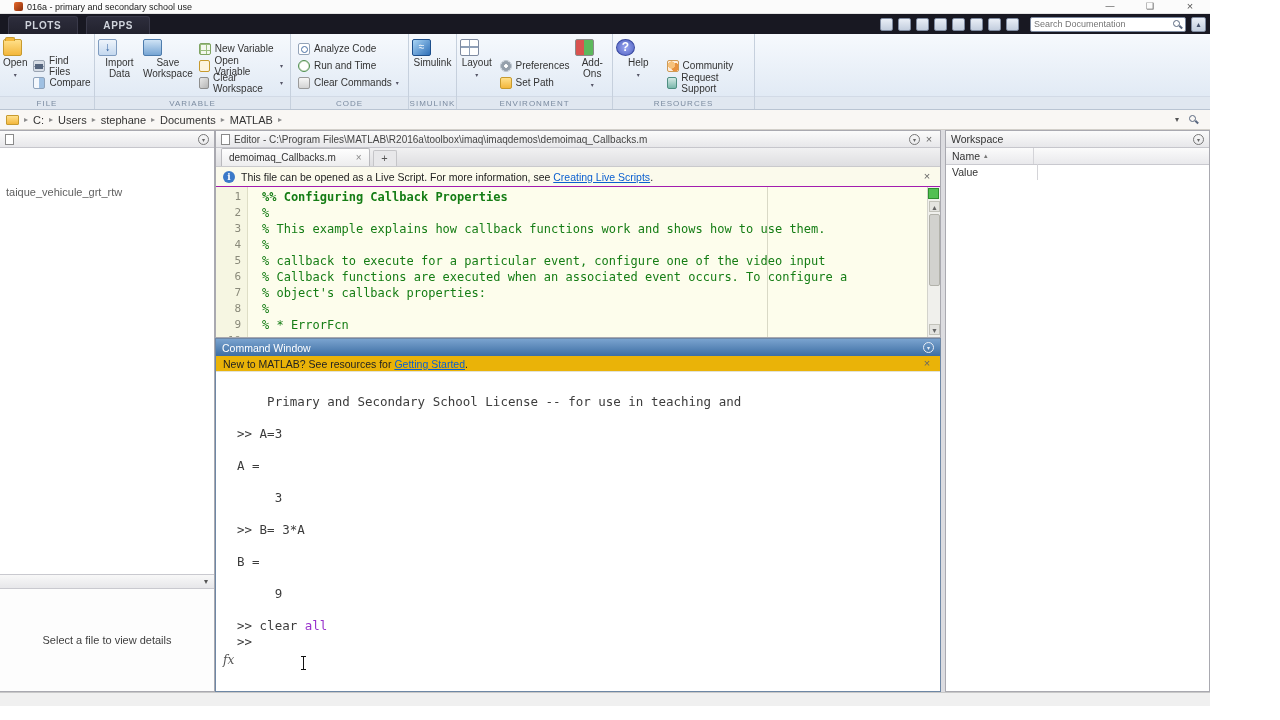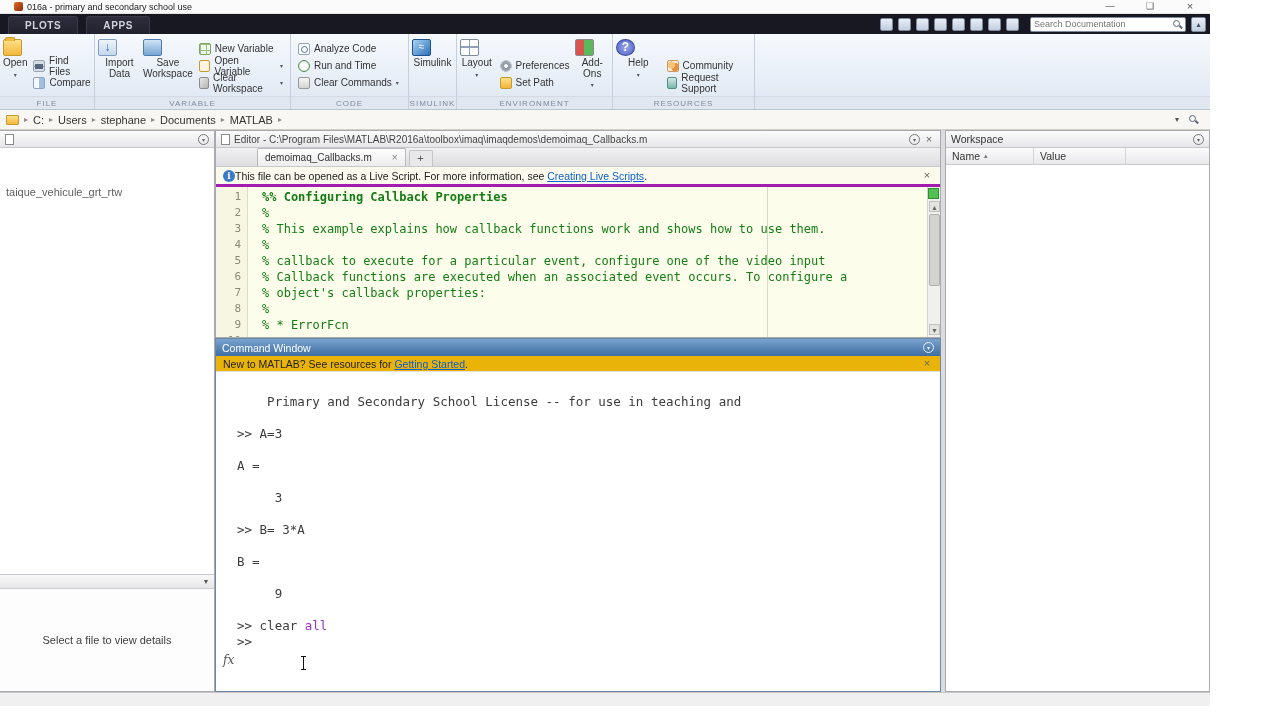--- a/index.html
+++ b/index.html
@@ -97,25 +97,25 @@
   .cf-divider { position:absolute; top:426px; left:0; right:0; height:15px; background:linear-gradient(#f8f8f8,#e7e7ea); border-top:1px solid #c9c9cf; border-bottom:1px solid #c9c9cf; display:flex; justify-content:flex-end; align-items:center; padding-right:6px; }
   .cf-chevron { font-size:8px; color:#555; }
   .cf-chevron::after { content:"▾"; }
   .cf-details { position:absolute; top:441px; bottom:0; left:0; right:0; display:flex; align-items:center; justify-content:center; font-size:11px; color:#3f3f3f; background:#fdfdfd; }
 
   
   .editor-panel { position:absolute; left:215px; top:130px; width:726px; height:208px; background:#fdfdec; border:1px solid #a9a9b0; }
   .editor-head { height:17px; background:linear-gradient(#fbfbfb,#e7e7ea); border-bottom:1px solid #c6c6cc; display:flex; align-items:center; font-size:10px; color:#444; padding:0 5px; }
   .editor-head .head-icons { margin-left:auto; display:flex; align-items:center; gap:3px; }
   .editor-tabs { height:19px; background:linear-gradient(#f1f1f2,#dedee1); border-bottom:1px solid #c9c9cc; display:flex; align-items:flex-end; padding-left:5px; }
-  .etab { background:linear-gradient(#fefefe,#ededee); border:1px solid #b9b9bd; border-bottom:none; font-size:10px; color:#333; padding:2px 7px; display:flex; gap:20px; align-items:center; border-radius:2px 2px 0 0; height:18px;margin-left:36px; }
+  .etab { background:linear-gradient(#fefefe,#ededee); border:1px solid #b9b9bd; border-bottom:none; font-size:10px; color:#333; padding:2px 7px; display:flex; gap:20px; align-items:center; border-radius:2px 2px 0 0; height:18px; }
   .etab .x-icon { font-size:10px; width:auto; color:#888; }
   .plus-tab { width:24px; height:16px; text-align:center; font-size:11px; color:#555; border:1px solid #c5c5c8; border-bottom:none; margin-left:3px; background:#e8e8ea; border-radius:2px 2px 0 0; line-height:15px; }
   .plus-tab::after { content:"+"; }
-  .editor-banner { height:20px; background:#fbfaec; border-bottom:3px solid #a21caf; display:flex; align-items:center; gap:0; padding:0 7px; font-size:10.5px; color:#222; }
+  .editor-banner { height:20px; background:#fbfaec; border-bottom:1px solid #a21caf; display:flex; align-items:center; gap:6px; padding:0 7px; font-size:10.5px; color:#222; }
   .ic-info { width:12px; height:12px; border-radius:50%; background:#3b79c9; color:#fff; font-size:9px; font-weight:bold; display:flex; align-items:center; justify-content:center; font-family:"DejaVu Serif",serif; flex:0 0 auto; }
   .ic-info::after { content:"i"; }
   .banner-link { color:#0b5fd0; text-decoration:underline; cursor:pointer; }
   .editor-banner .x-icon, .cmd-banner .x-icon { margin-left:auto; cursor:pointer; }
   .editor-body { position:relative; height:calc(100% - 56px); display:flex; overflow:hidden; }
   .gutter { width:32px; background:#f6f6e2; border-right:1px solid #dedec6; padding-top:2px; flex:0 0 auto; }
   .ln { height:16px; line-height:16px; text-align:right; padding-right:6px; font-family:"DejaVu Sans Mono",monospace; font-size:11px; color:#8a8a7a; }
   .code-col { flex:1; position:relative; padding:2px 0 0 14px; font-family:"DejaVu Sans Mono",monospace; font-size:12px; line-height:16px; overflow:hidden; }
   .code-line { height:16px; white-space:pre; }
   .comment { color:#157d15; }
@@ -137,21 +137,21 @@
   .cmd-line { height:16px; white-space:pre; }
   .plain { color:#3c3c3c; }
   .keyword { color:#9932cc; }
   .fx-label { position:absolute; left:7px; top:314px; font-family:"DejaVu Serif",serif; font-style:italic; font-size:12px; color:#555; }
   .ibeam { position:absolute; left:84px; top:316px; width:7px; height:16px; }
   .ibeam::before { content:""; position:absolute; left:3px; top:1px; bottom:1px; width:1px; background:#111; }
   .ibeam::after { content:""; position:absolute; left:1px; right:1px; top:1px; height:1px; background:#111; box-shadow:0 13px 0 #111; }
 
   
   .ws-panel { position:absolute; left:945px; top:130px; width:265px; height:562px; background:#fff; border:1px solid #a9a9b0; }
-  .ws-cols { height:17px; display:flex; background:linear-gradient(#fbfbfb,#e9e9ec); border-bottom:1px solid #c9c9cf; font-size:10.5px; color:#333; }
+  .ws-cols { height:17px; display:flex; background:linear-gradient(#fbfbfb,#e9e9ec); border-bottom:1px solid #c9c9cf; font-size:10.5px; color:#333;flex-direction:column; }
   .ws-col { padding:2px 6px; border-right:1px solid #d4d4d8; display:flex; align-items:center; gap:4px; }
   .ws-col.name { width:88px; }
   .ws-col.value { width:92px; }
   .sort-asc { font-size:7px; color:#777; }
   .sort-asc::after { content:"▴"; }
   .ws-body { height:calc(100% - 34px); background:#fff; }
 
   
   .statusbar { position:absolute; left:0; top:692px; width:1210px; height:14px; background:#f0f0f0; border-top:1px solid #c8c8c8; }
 </style>

